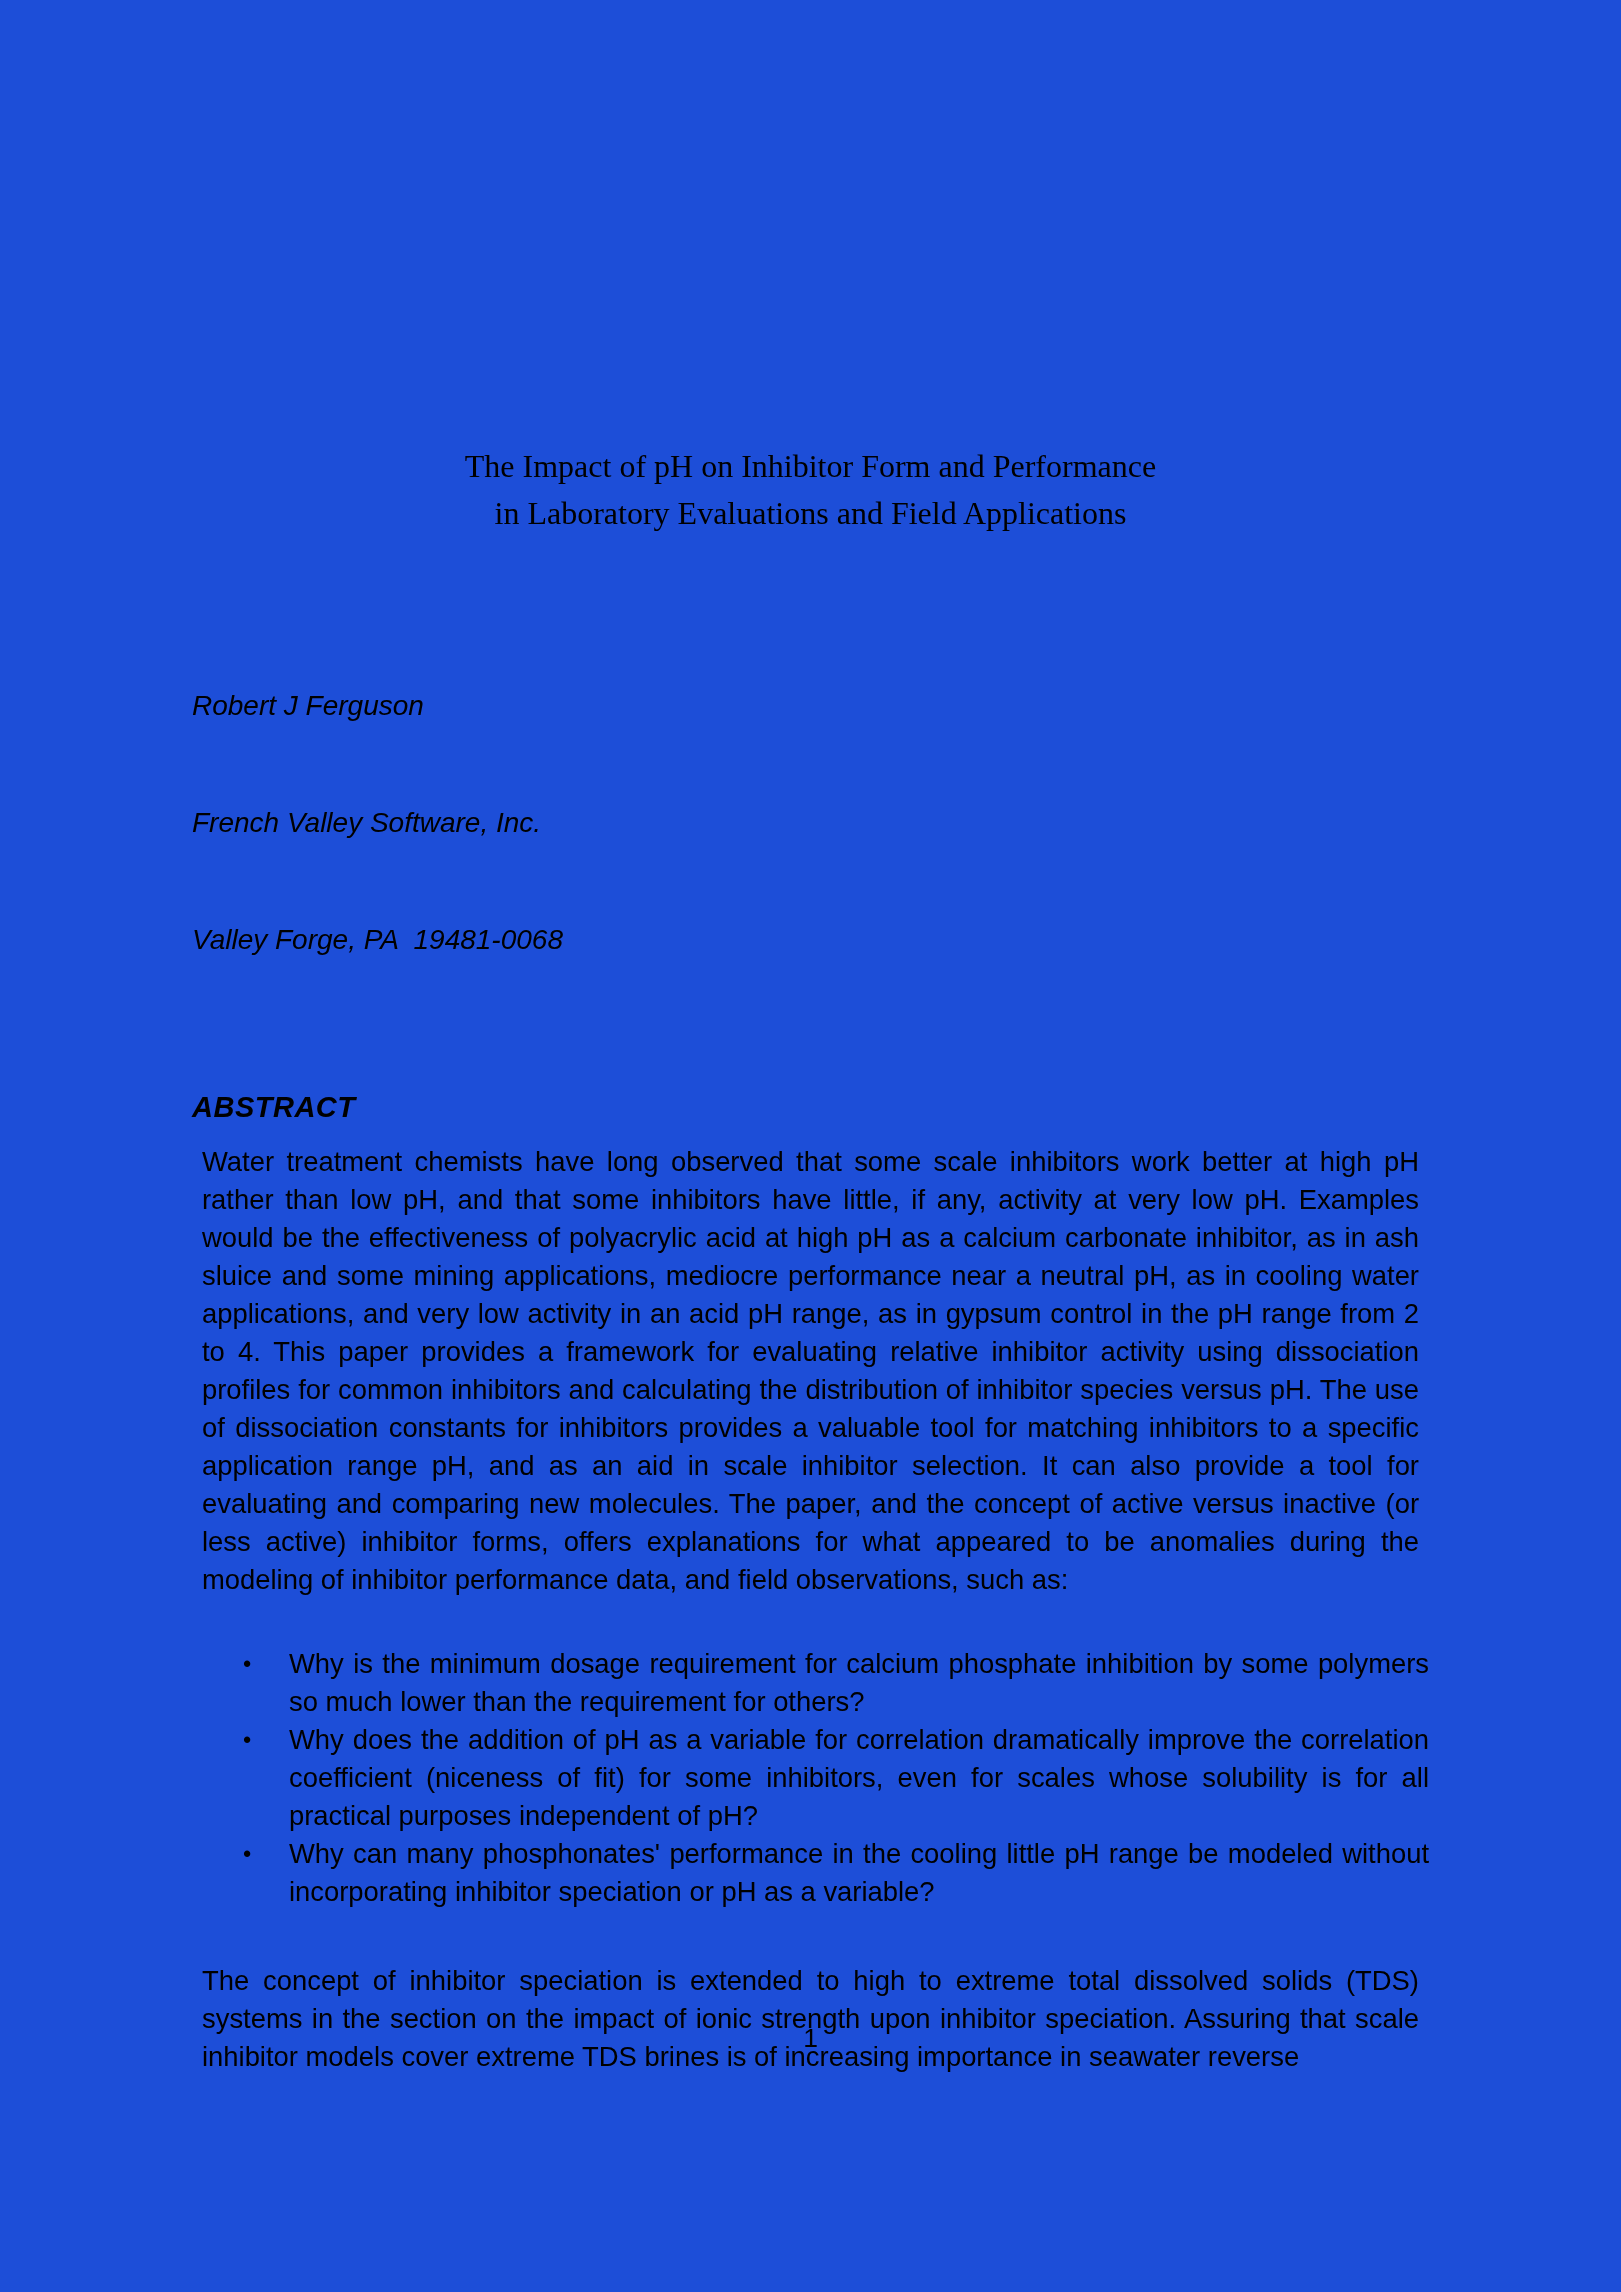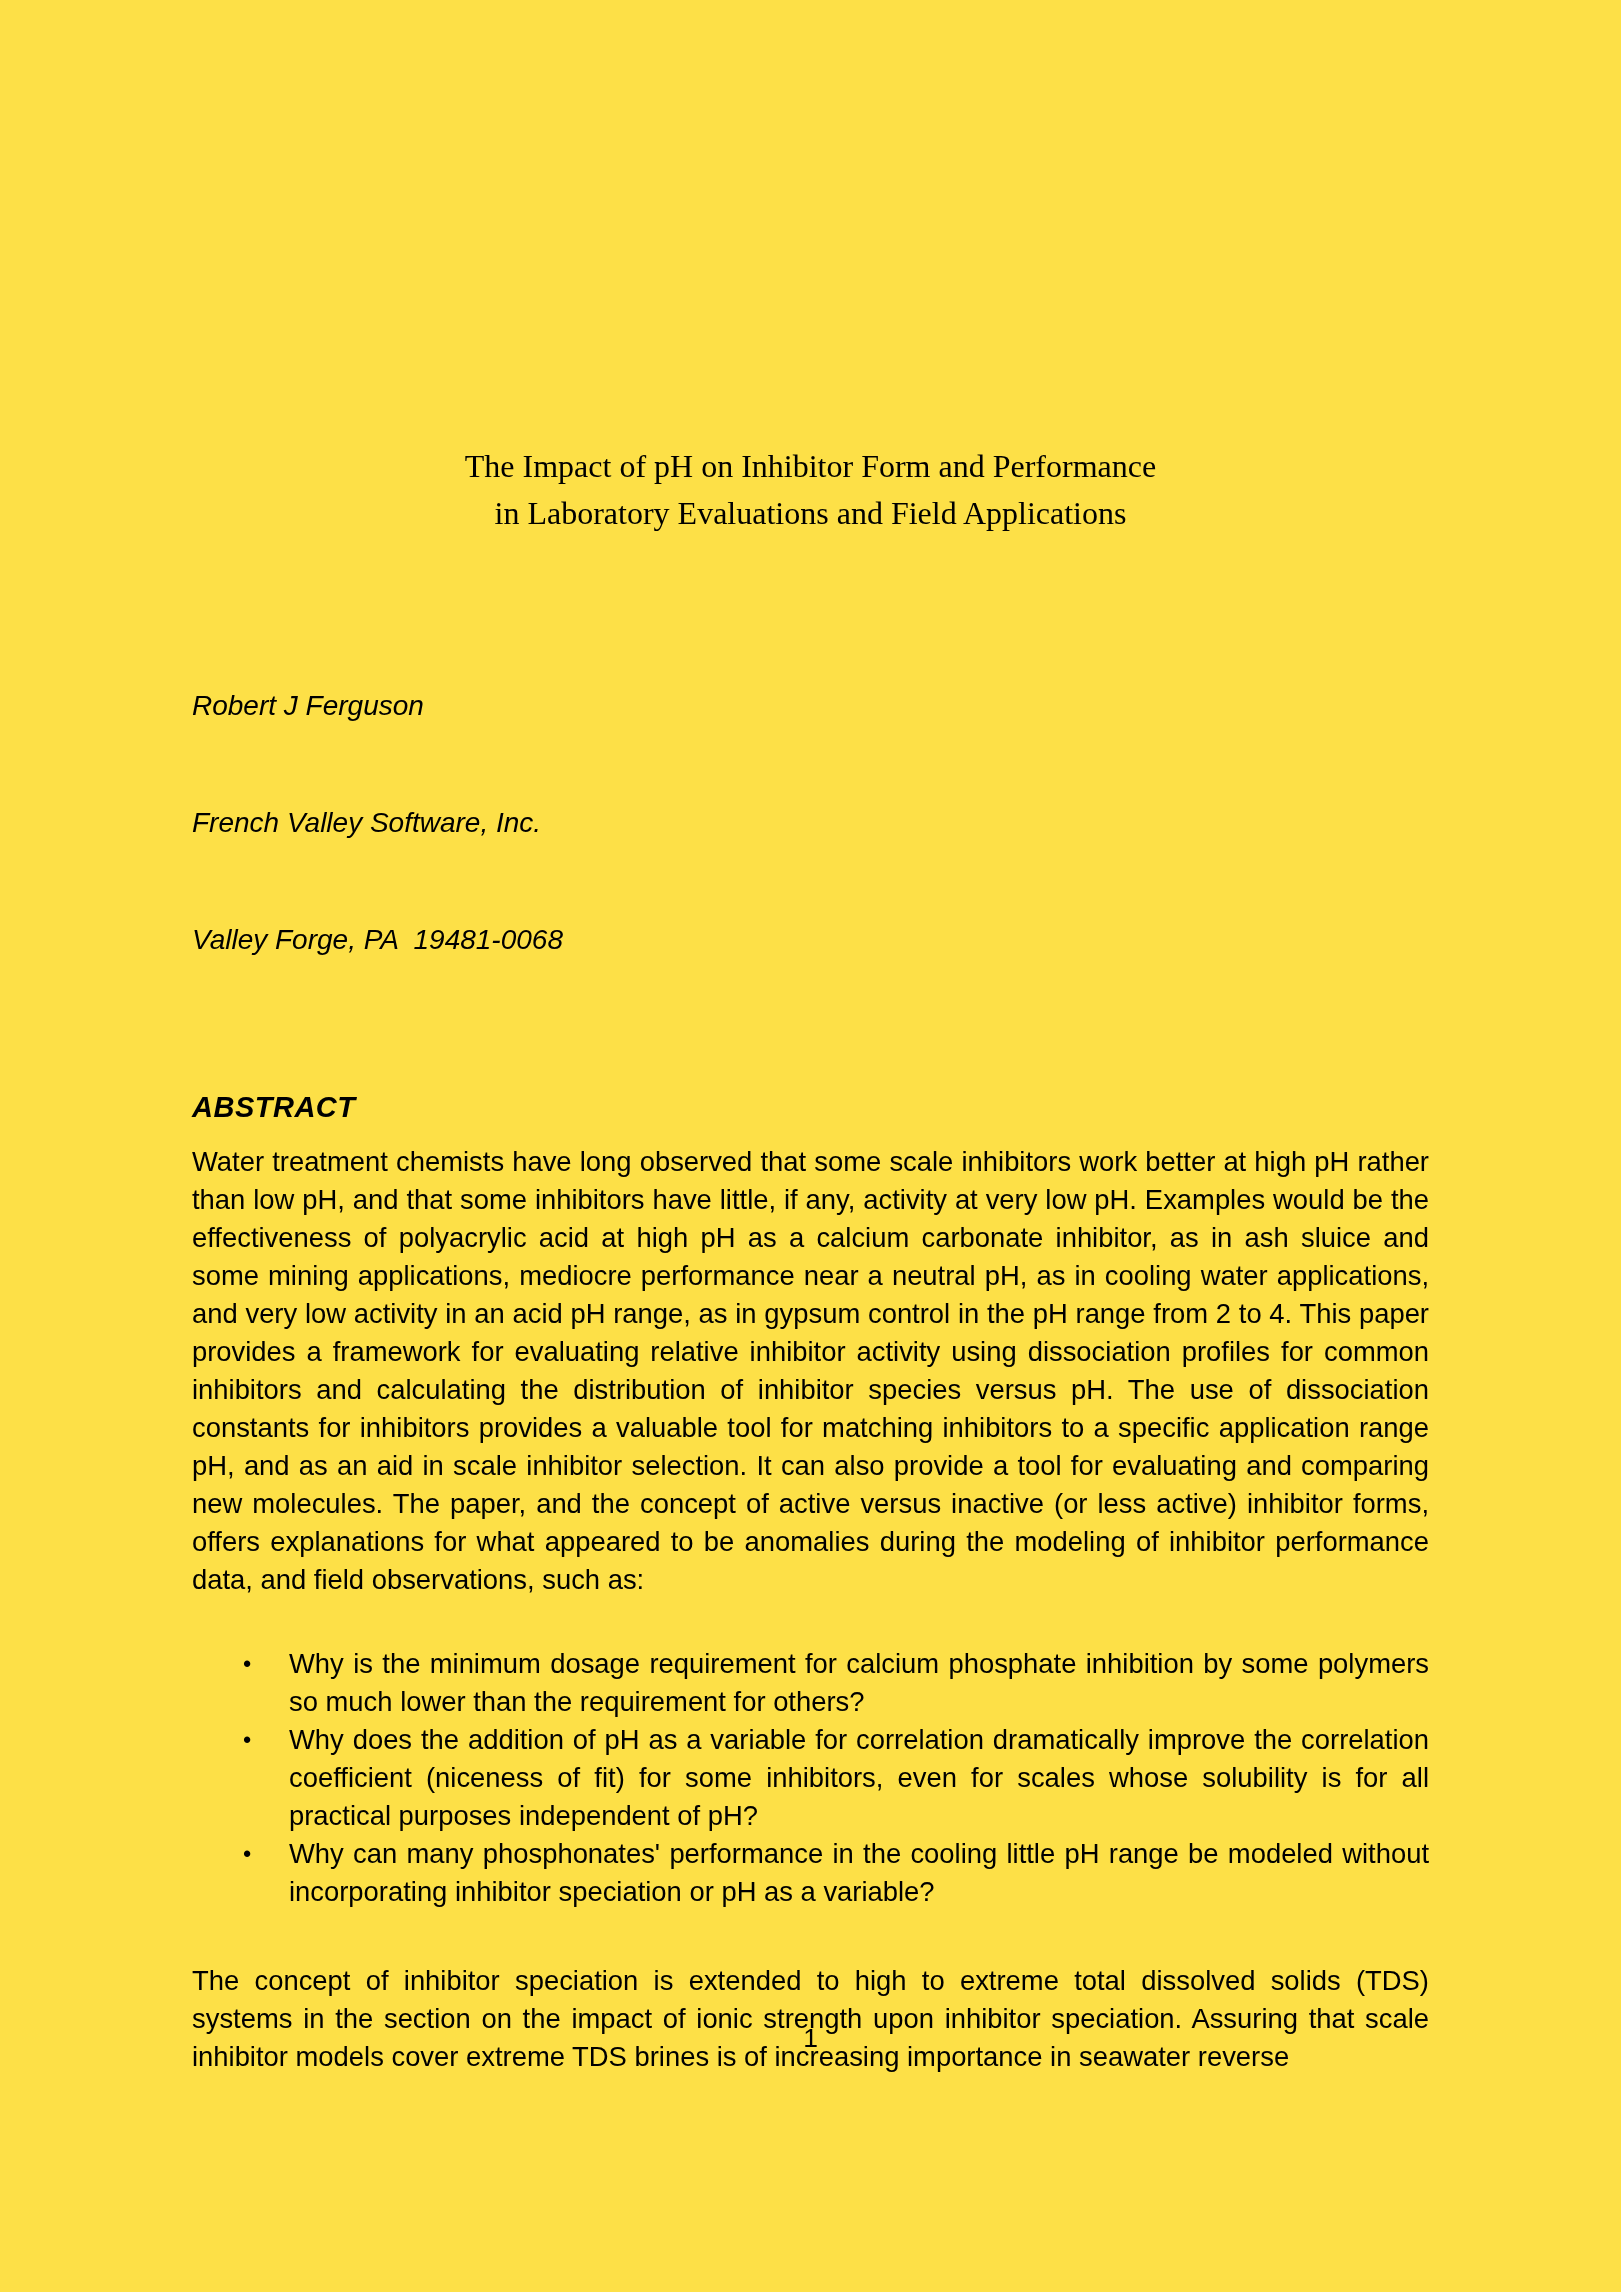--- a/index.html
+++ b/index.html
@@ -13,21 +13,21 @@
     position: relative;
     color: #000000;
     font-family: "Liberation Sans", "DejaVu Sans", sans-serif;
     -webkit-font-smoothing: antialiased;
   }
   .page {
     position: absolute;
     top: 0; left: 0;
     width: 1621px;
     height: 2293px;
-    background: #fde047;
+    background: #1d4ed8;
     overflow: hidden;
   }
   .content {
     padding: 0 192px;
   }
   .title {
     margin: 443px 0 0 0;
     text-align: center;
     font-family: "Liberation Serif", "DejaVu Serif", serif;
     font-weight: 400;
@@ -54,21 +54,21 @@
   }
   .abstract-heading {
     margin: 51px 0 0 0;
     font-size: 29px;
     font-weight: 700;
     line-height: 39px;
     letter-spacing: 0.5px;
     font-style: italic;
   }
   .par {
-    margin: 0;
+    margin: 10px;
     font-size: 27.4px;
     line-height: 38px;
     text-align: justify;
   }
   .abstract-par {
     margin-top: 15.7px;
   }
   .closing-par {
     margin-top: 51px;
   }

